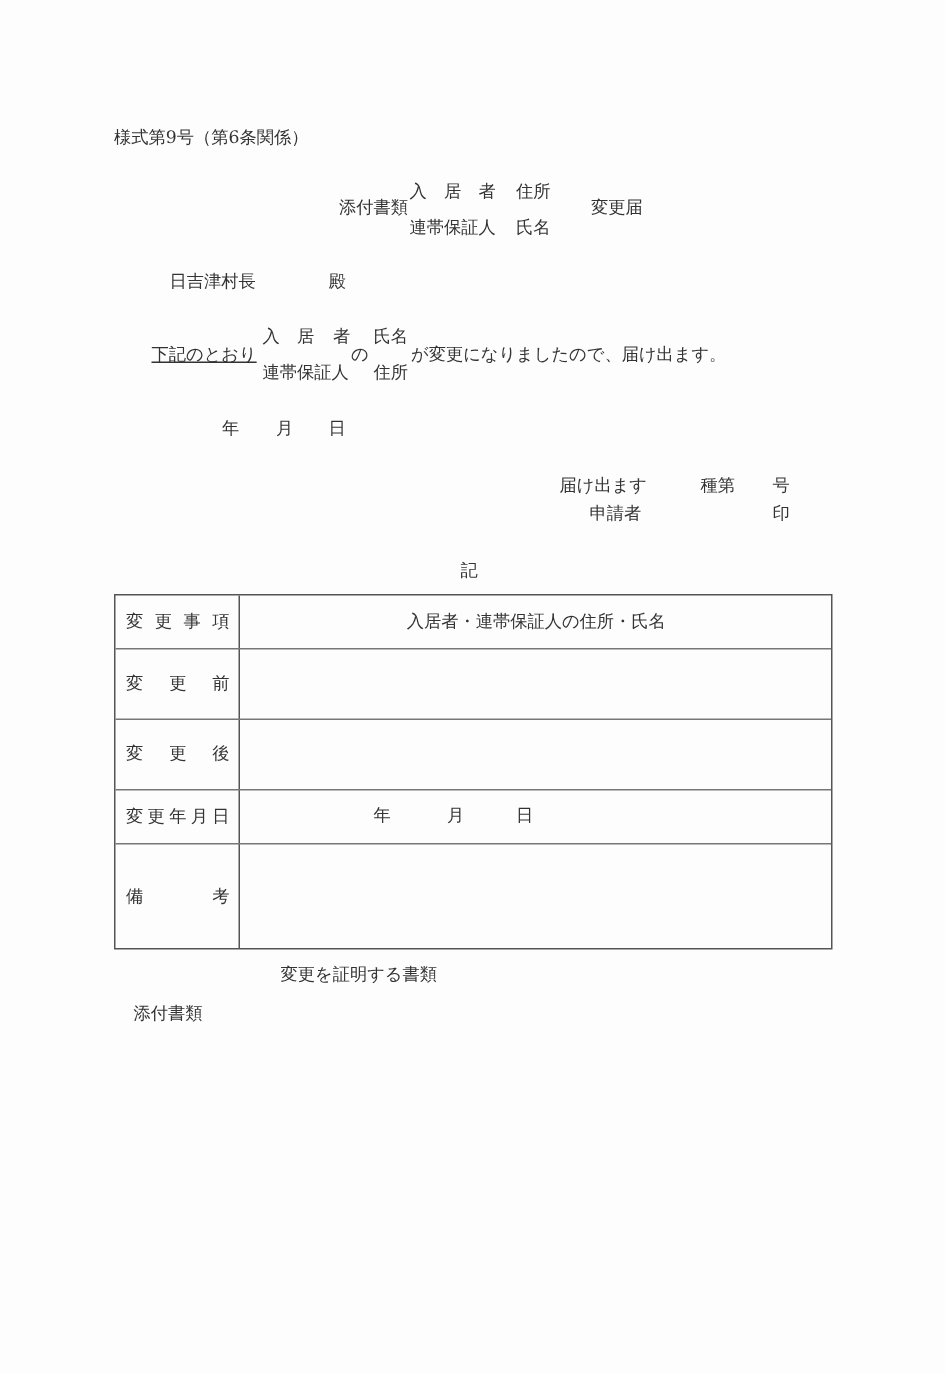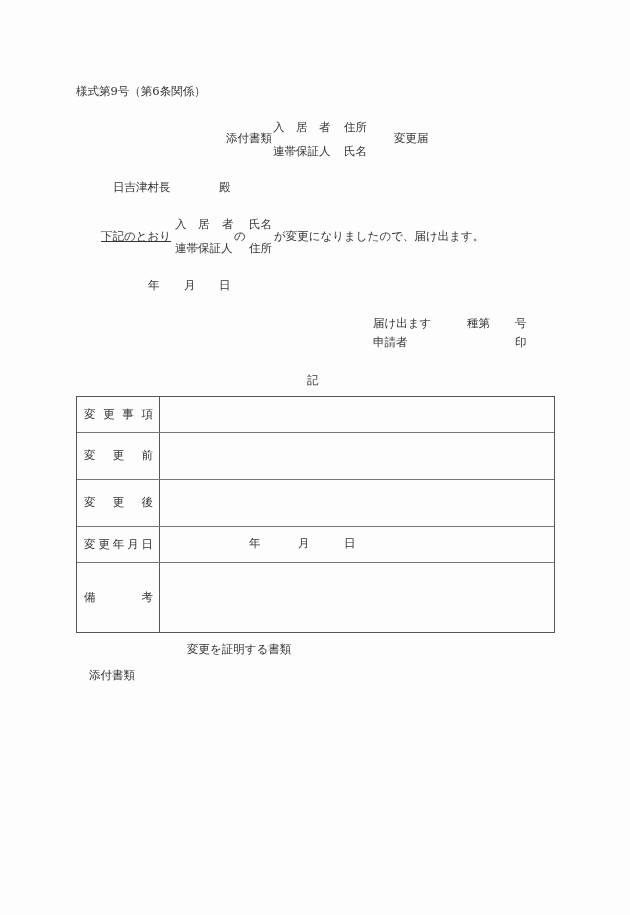--- a/index.html
+++ b/index.html
@@ -40,38 +40,39 @@
 <div class="abs" style="left:249px;top:243px;">住所</div>
 <div class="abs" style="left:274px;top:231px;">が変更になりましたので、届け出ます。</div>
 
 <div class="abs" style="left:148px;top:280px;">年</div>
 <div class="abs" style="left:184px;top:280px;">月</div>
 <div class="abs" style="left:219px;top:280px;">日</div>
 
 <div class="abs" style="left:373px;top:318px;">届け出ます</div>
 <div class="abs" style="left:467px;top:318px;">種第</div>
 <div class="abs" style="left:515px;top:318px;">号</div>
-<div class="abs" style="left:373px;top:337px;">申請者</div>
+<div class="abs" style="left:393px;top:337px;">申請者</div>
 <div class="abs" style="left:515px;top:337px;">印</div>
 
 <div class="abs" style="left:307px;top:375px;">記</div>
 
 <div class="tbl">
   <div class="vline"></div>
   <div class="row" style="top:35px;"></div>
   <div class="row" style="top:82px;"></div>
   <div class="row" style="top:129px;"></div>
   <div class="row" style="top:165px;"></div>
 
   <div class="lbl" style="top:0;height:35px;">
     <span>変</span>
     <span>更</span>
     <span>事</span>
     <span>項</span>
   </div>
+  <div class="cell" style="top:0;height:35px;justify-content:center;">入居者・連帯保証人の住所・氏名</div>
 
   <div class="lbl" style="top:35px;height:47px;">
     <span>変</span>
     <span>更</span>
     <span>前</span>
   </div>
   <div class="cell" style="top:35px;height:47px;"></div>
 
   <div class="lbl" style="top:82px;height:47px;">
     <span>変</span>

